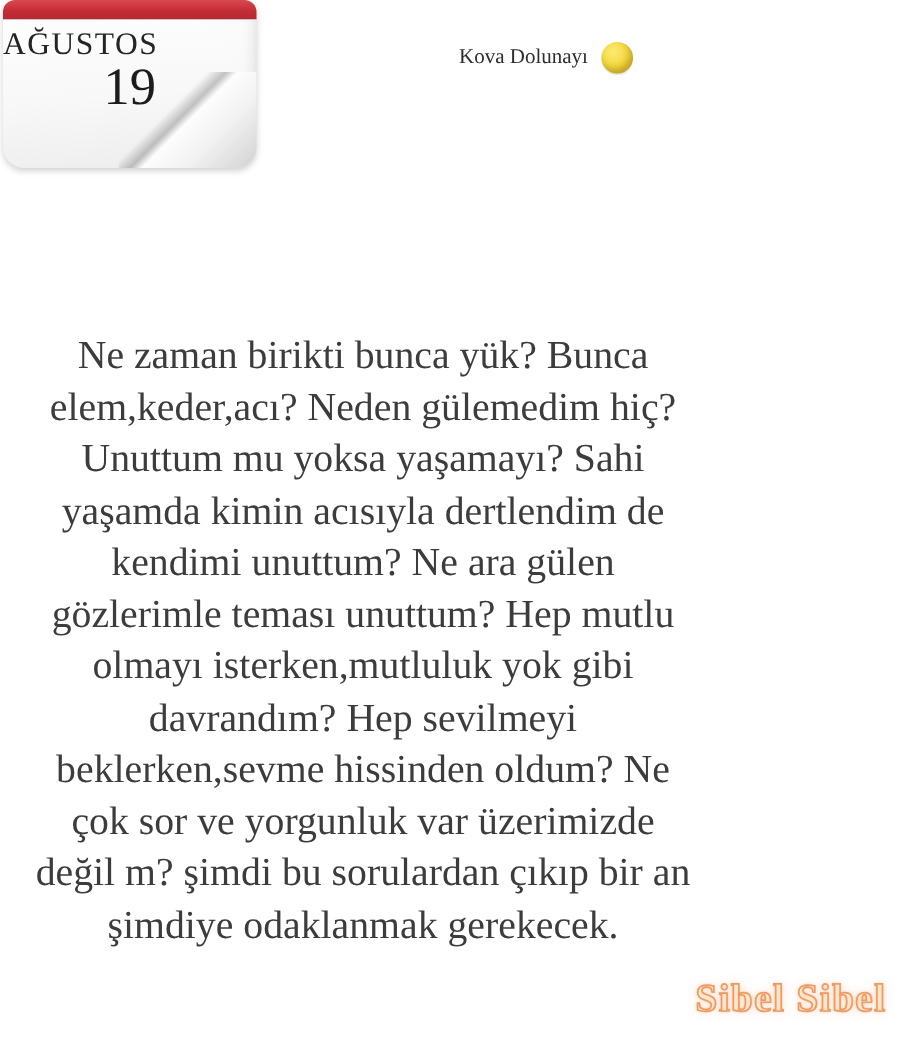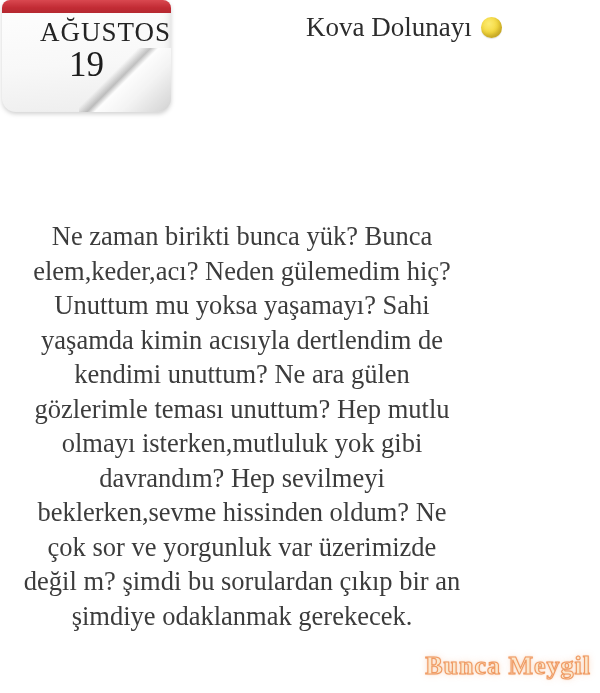--- a/index.html
+++ b/index.html
@@ -32,23 +32,23 @@
   }
   .cal-body {
     position: relative;
     height: 99px;
     background: linear-gradient(175deg, #fdfdfd 0%, #f8f8f8 50%, #ededed 100%);
     border-radius: 0 0 14px 14px;
     overflow: hidden;
     box-shadow: inset -8px 0 10px -8px rgba(0,0,0,0.15);
   }
   .cal-month {
-    text-align: right;
+    text-align: left;
     margin-top: 5px;
-    font-size: 27px;
+    font-size: 21px;
     letter-spacing: 1px;
     color: #242424;
     line-height: 1.1;
   }
   .cal-day {
     text-align: center;
     font-size: 35px;
     color: #1c1c1c;
     line-height: 1.05;
     margin-top: -1px;
@@ -65,25 +65,25 @@
       #fdfdfd 51%,
       #f3f3f3 68%,
       #dadada 92%,
       #cfcfcf 100%);
   }
 
   
   .title {
     position: absolute;
     left: 306px;
-    top: 12px;
+    top: 28px;
     display: flex;
     align-items: center;
     gap: 9px;
-    font-size: 27px;
+    font-size: 14px;
     color: #2d2d2d;
     white-space: nowrap;
     text-align: center;
   }
   .moon {
     width: 21px;
     height: 21px;
     border-radius: 50%;
     background: radial-gradient(circle at 38% 32%, #fceb72 0%, #f4d83e 50%, #dcbc2b 100%);
     box-shadow: inset -2px -3px 4px rgba(150,120,20,0.45), 0 1px 1px rgba(0,0,0,0.12);
@@ -140,15 +140,15 @@
 yaşamda kimin acısıyla dertlendim de
 kendimi unuttum? Ne ara gülen
 gözlerimle teması unuttum? Hep mutlu
 olmayı isterken,mutluluk yok gibi
 davrandım? Hep sevilmeyi
 beklerken,sevme hissinden oldum? Ne
 çok sor ve yorgunluk var üzerimizde
 değil m? şimdi bu sorulardan çıkıp bir an
 şimdiye odaklanmak gerekecek.</div>
 
-  <div class="signature">Bunca Meygil</div>
+  <div class="signature">Sibel Sibel</div>
 
 </div>
 
 </body></html>

